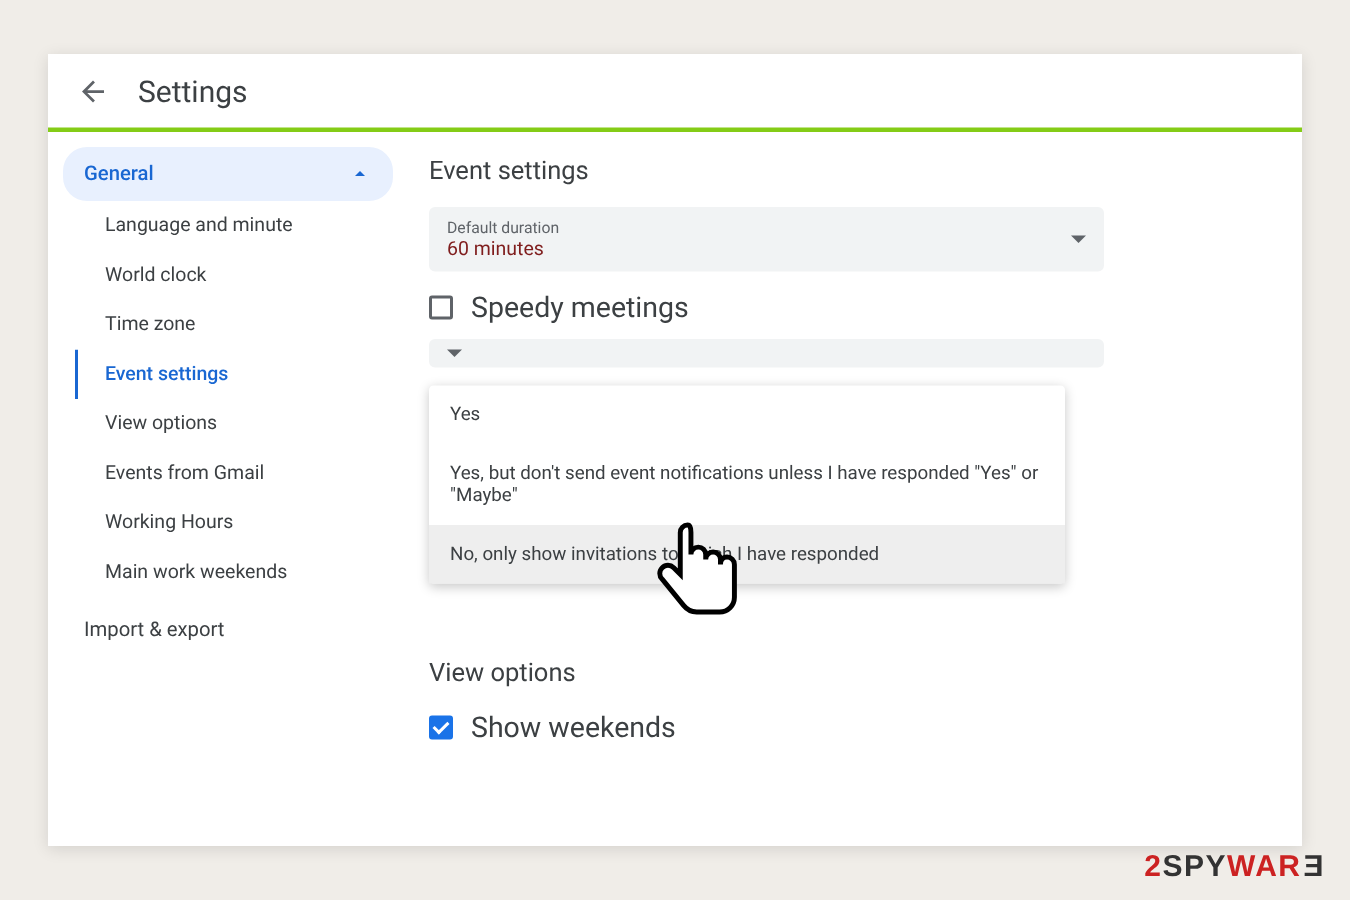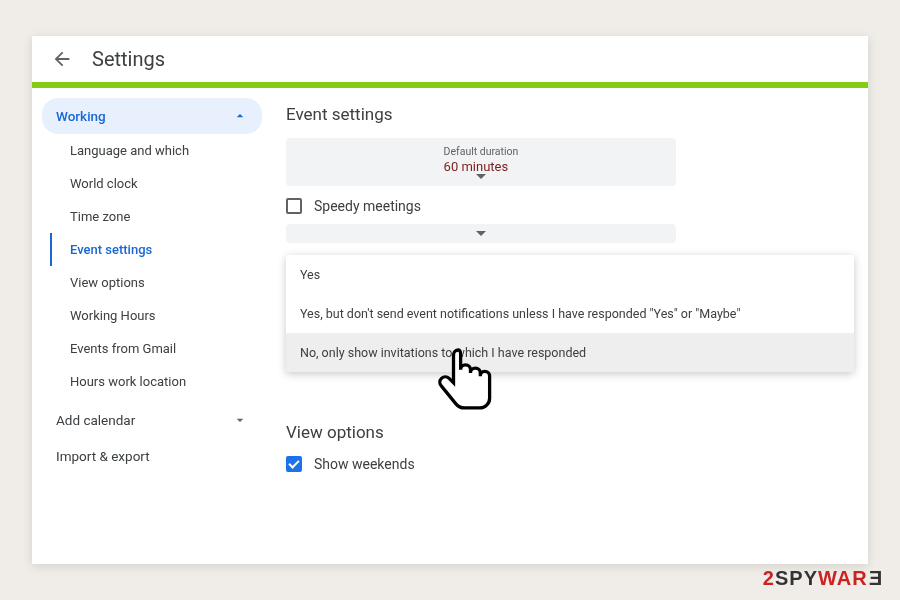--- a/index.html
+++ b/index.html
@@ -15,21 +15,21 @@
       position: absolute;
       top: 36px; left: 32px; right: 32px; bottom: 36px;
       background: #fff;
       box-shadow: 0 2px 10px rgba(0,0,0,0.12);
     }
     .header {
       height: 52px;
       display: flex;
       align-items: center;
       padding: 0 18px;
-      border-bottom: 6px solid #84cc16;
+      border-bottom: 3px solid #84cc16;
     }
     .back-arrow {
       width: 24px; height: 24px;
       display: inline-flex; align-items:center; justify-content:center;
       cursor: pointer;
       color: #5f6368;
       margin-right: 18px;
     }
     .page-title {
       font-size: 20px;
@@ -91,24 +91,23 @@
       color: #3c4043;
       margin-bottom: 14px;
     }
     .select-row {
       background: #f1f3f4;
       border-radius: 4px;
       padding: 7px 12px;
       display: flex;
       align-items: center;
       justify-content: space-between;
-      width: 390px;
+      width: 450px;
       cursor: pointer;
       margin-bottom: 12px;
-      flex-direction: column;
     }
     .select-col { display:flex; flex-direction:column; }
     .select-label { font-size: 10.5px; color: #5f6368; }
     .select-value { font-size: 13px; color: #7f1d1d; margin-top:1px;}
     .triangle {
       width: 0; height: 0;
       border-left: 5px solid transparent;
       border-right: 5px solid transparent;
       border-top: 5px solid #5f6368;
     }
@@ -126,28 +125,28 @@
     }
     .checkbox.checked {
       background: #1a73e8;
       border-color: #1a73e8;
     }
     .checkbox.checked::after {
       content:""; width:4px; height:8px;
       border: solid #fff; border-width: 0 2px 2px 0;
       transform: rotate(45deg); margin-top:-2px;
     }
-    .check-label { font-size: 14px; color: #3c4043; }
+    .check-label { font-size: 19px; color: #3c4043; }
     .helper {
       font-size: 11.5px;
       color: #80868b;
       margin-bottom: 16px;
     }
     .dropdown-panel {
-      width: 568px;
+      width: 424px;
       background: #fff;
       box-shadow: 0 2px 8px rgba(0,0,0,0.22);
       border-radius: 3px;
       margin-top: 4px;
       margin-bottom: 50px;
     }
     .dd-opt {
       font-size: 12.5px;
       color: #3c4043;
       padding: 12px 14px;
@@ -181,41 +180,35 @@
       <svg viewBox="0 0 24 24" width="22" height="22">
           <path fill="#5f6368" d="M20 11H7.83l5.59-5.59L12 4l-8 8 8 8 1.41-1.41L7.83 13H20z"></path>
         </svg>
     </span>
     <span class="page-title">Settings</span>
   </div>
 
   <div class="body">
     <nav class="sidebar">
       <div class="sb-group active">
-        <span>Working</span>
+        <span>General</span>
         <svg class="chevron" viewBox="0 0 24 24">
             <path fill="#1967d2" d="M7 14l5-5 5 5z"></path>
           </svg>
       </div>
       <ul class="sb-sub">
-        <li>Language and which</li>
+        <li>Language and minute</li>
         <li>World clock</li>
         <li>Time zone</li>
         <li class="active">Event settings</li>
         <li>View options</li>
+        <li>Events from Gmail</li>
         <li>Working Hours</li>
-        <li>Events from Gmail</li>
-        <li>Hours work location</li>
+        <li>Main work weekends</li>
       </ul>
-      <div class="sb-group">
-        <span>Add calendar</span>
-        <svg class="chevron" viewBox="0 0 24 24">
-            <path fill="#5f6368" d="M7 10l5 5 5-5z"></path>
-          </svg>
-      </div>
       <div class="sb-group">
         <span>Import &amp; export</span>
       </div>
     </nav>
 
     <main class="main">
       <div class="section-title">Event settings</div>
 
       <div class="select-row">
         <div class="select-col">

